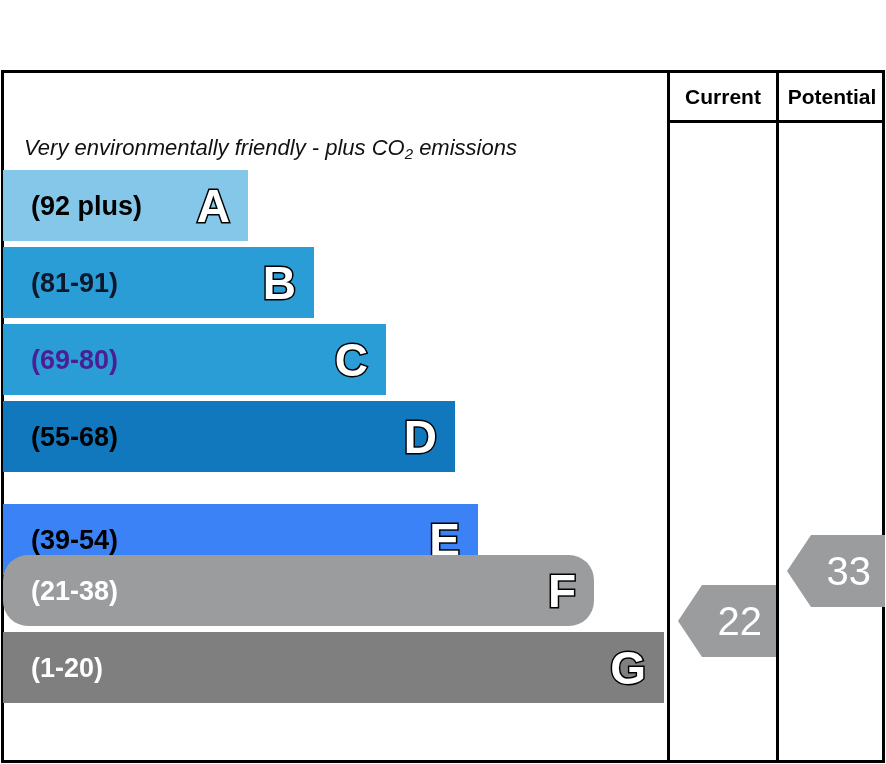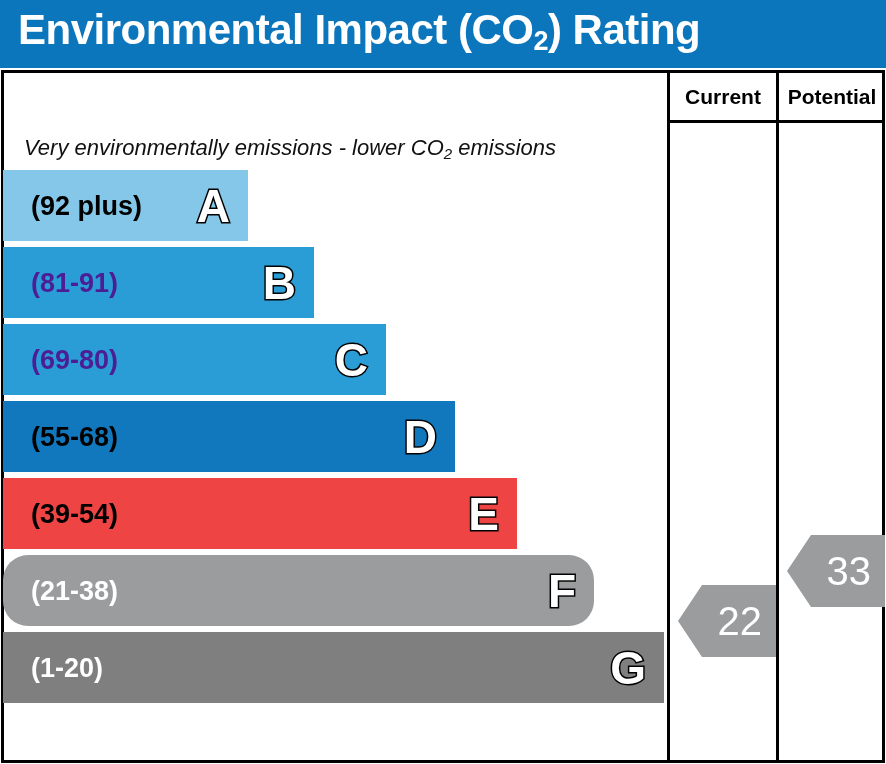--- a/index.html
+++ b/index.html
@@ -153,52 +153,49 @@
     color: #ffffff;
     font-weight: normal;
     line-height: 1;
   }
 </style>
 </head>
 <body>
 
 <div class="epc">
 
-  <div class="epc-header">
-    <div class="epc-header-title"><span>Environmental Impact (CO</span><span class="sub">2</span><span>) Rating</span></div>
-  </div>
 
   <div class="epc-frame"></div>
   <div class="col-div c1"></div>
   <div class="col-div c2"></div>
   <div class="hdr-div"></div>
 
   <div class="col-head current">Current</div>
   <div class="col-head potential">Potential</div>
 
-  <div class="caption top"><span>Very environmentally emissions - lower CO</span><span class="sub">2</span><span> emissions</span></div>
+  <div class="caption top"><span>Very environmentally friendly - plus CO</span><span class="sub">2</span><span> emissions</span></div>
 
   <div id="bands-container">
       <div class="band" style="top: 170px; width: 245px; background: rgb(133, 199, 232);">
         <div class="band-range" style="color: rgb(0, 0, 0);">(92 plus)</div>
         <div class="band-letter" style="right: 18px;">A</div>
       </div>
       <div class="band" style="top: 247px; width: 311px; background: rgb(42, 156, 214);">
-        <div class="band-range" style="color: #4c1d95;">(81-91)</div>
+        <div class="band-range" style="color: #0f172a;">(81-91)</div>
         <div class="band-letter" style="right: 18px;">B</div>
       </div>
       <div class="band" style="top: 324px; width: 383px; background: rgb(42, 156, 214);">
         <div class="band-range" style="color: #4c1d95;">(69-80)</div>
         <div class="band-letter" style="right: 18px;">C</div>
       </div>
       <div class="band" style="top: 401px; width: 452px; background: rgb(17, 120, 189);">
         <div class="band-range" style="color: rgb(0, 0, 0);">(55-68)</div>
         <div class="band-letter" style="right: 18px;">D</div>
       </div>
-      <div class="band" style="top: 478px; width: 514px; background: #ef4444;">
+      <div class="band" style="top: 504px; width: 475px; background: #3b82f6;">
         <div class="band-range" style="color: rgb(0, 0, 0);">(39-54)</div>
         <div class="band-letter" style="right: 18px;">E</div>
       </div>
       <div class="band" style="top: 555px; width: 591px; background: rgb(154, 156, 158); border-radius: 25px;">
         <div class="band-range" style="color: rgb(255, 255, 255);">(21-38)</div>
         <div class="band-letter" style="right: 18px;">F</div>
       </div>
       <div class="band" style="top: 632px; width: 661px; background: rgb(127, 127, 127); padding-left: 48px;">
         <div class="band-range" style="color: rgb(255, 255, 255);">(1-20)</div>
         <div class="band-letter" style="right: 18px;">G</div>

